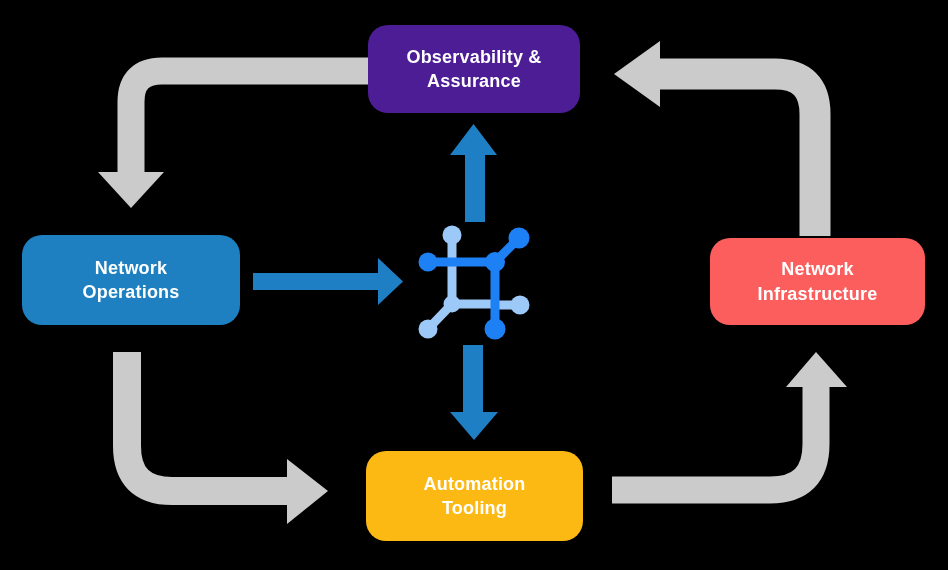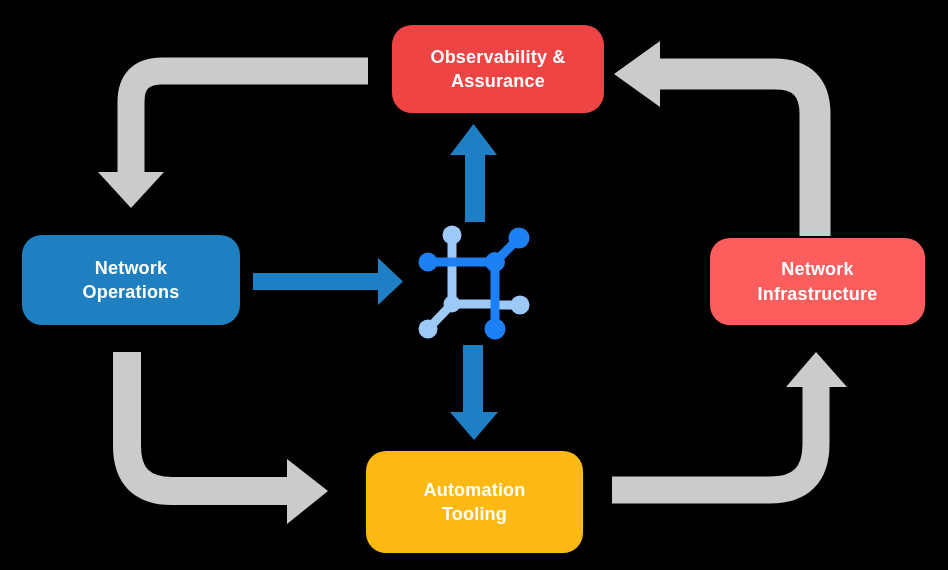--- a/index.html
+++ b/index.html
@@ -24,21 +24,21 @@
     border-radius: 20px;
     font-size: 18px;
     font-weight: bold;
     line-height: 1.35;
     letter-spacing: 0.2px;
     white-space: pre-line;
   }
   .node-observability { left: 368px; top: 25px;  width: 212px; height: 88px; }
   .node-operations    { left: 22px;  top: 235px; width: 218px; height: 90px; }
   .node-infrastructure{ left: 710px; top: 238px; width: 215px; height: 87px; }
-  .node-automation    { left: 366px; top: 451px; width: 217px; height: 102px; }
+  .node-automation    { left: 366px; top: 451px; width: 217px; height: 90px; }
 </style>
 </head>
 <body>
 
 <div class="stage">
 
   <svg class="layer" width="948" height="570" viewBox="0 0 948 570">
 
     <g>
       <path d="M368,71 L162,71 Q131,71 131,102 L131,176" fill="none" stroke-width="27" stroke="#CBCBCB"></path>
@@ -88,21 +88,21 @@
       </g>
       <g fill="#1D80F5">
         <circle cx="10" cy="36" r="9.5"></circle>
         <circle cx="101" cy="12" r="10.5"></circle>
         <circle cx="77" cy="103" r="10.5"></circle>
         <circle cx="77" cy="36" r="10"></circle>
       </g>
     </g>
   </svg>
 
-  <div class="node node-observability" style="background: #ef4444; color: rgb(255, 255, 255); margin-left: 24px;">Observability &amp;
+  <div class="node node-observability" style="background: #4c1d95; color: rgb(255, 255, 255);">Observability &amp;
 Assurance</div>
 
   <div class="node node-operations" style="background: rgb(30, 128, 192); color: rgb(255, 255, 255);">Network
 Operations</div>
 
   <div class="node node-infrastructure" style="background: rgb(252, 93, 93); color: rgb(255, 255, 255);">Network
 Infrastructure</div>
 
   <div class="node node-automation" style="background: rgb(252, 184, 19); color: rgb(255, 255, 255);">Automation
 Tooling</div>

